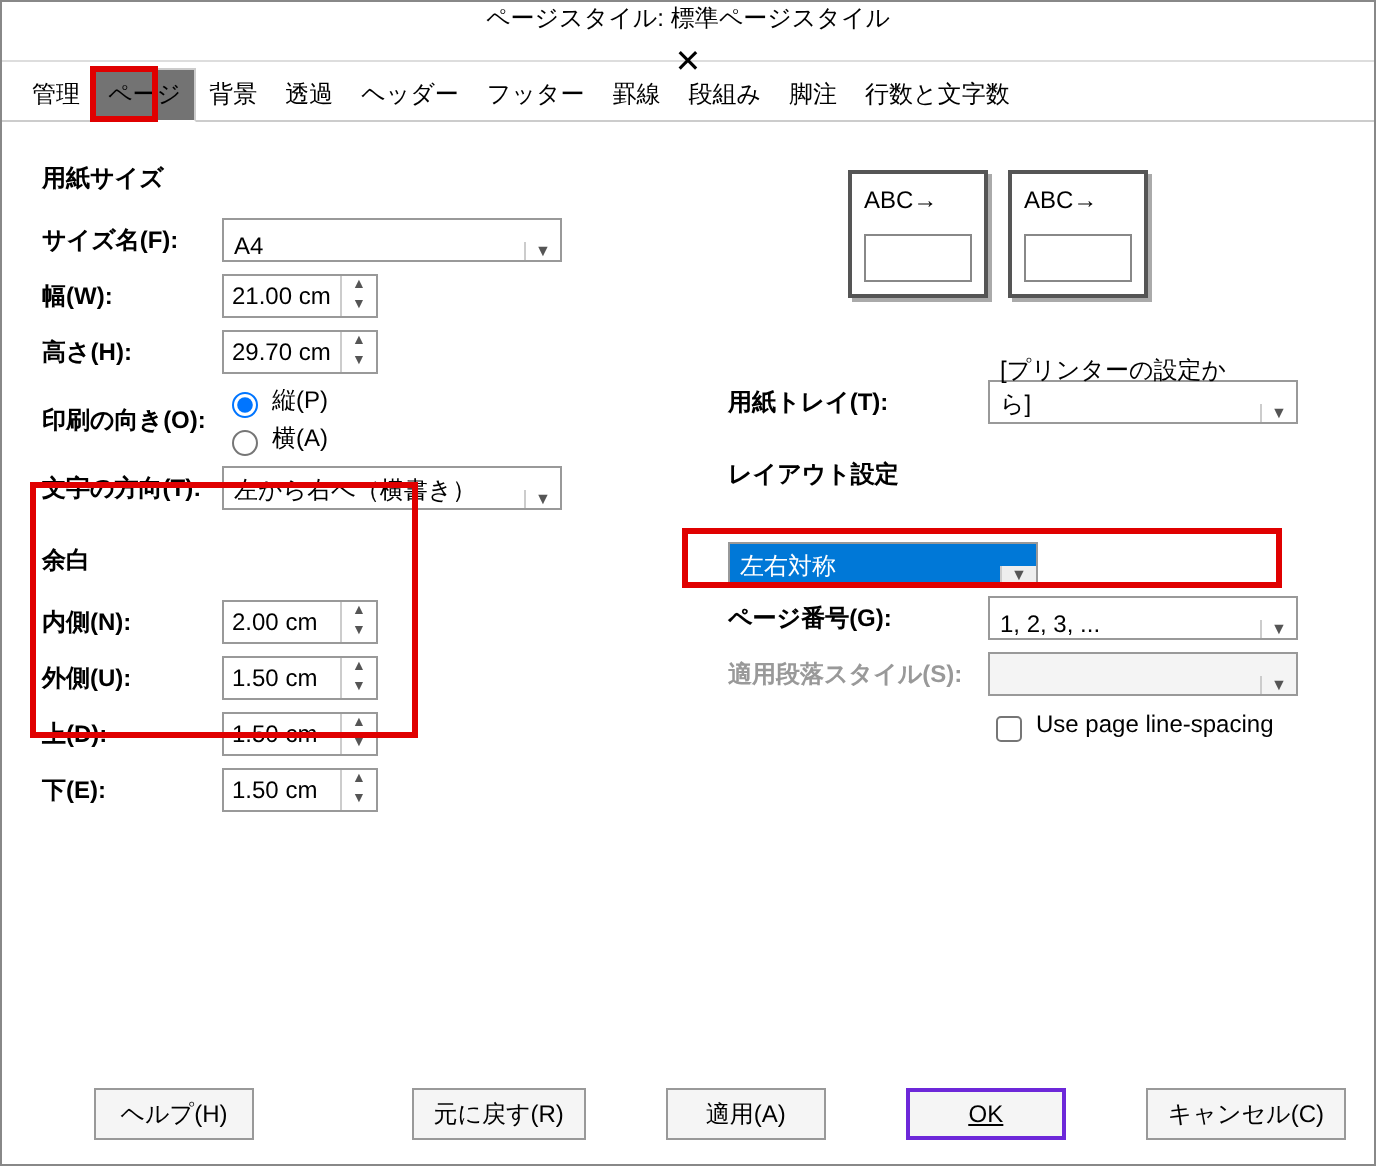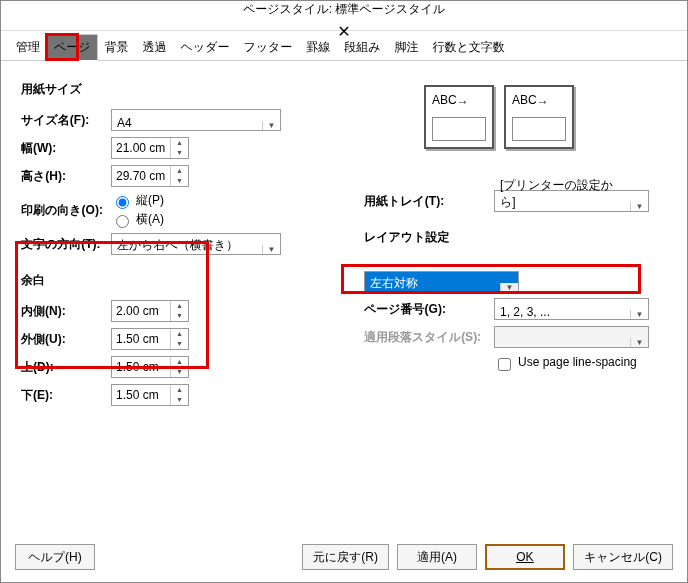--- a/index.html
+++ b/index.html
@@ -26,22 +26,22 @@
 .combo.wide { width: 170px; }
 .combo.med { width: 155px; }
 .combo.sel { background: #0078d7; color: #fff; margin-top: 15px; }
 .preview { display: flex; gap: 10px; margin: 10px 0 20px 60px; }
 .page-prev { width: 70px; height: 64px; border: 2px solid #555; box-shadow: 2px 2px 0 #aaa; padding: 6px; font-size: 10px; position: relative; }
 .page-prev::after { content: ""; position: absolute; top: 30px; left: 6px; right: 6px; bottom: 6px; border: 1px solid #888; }
 .checkbox-row { display: flex; gap: 4px; margin: 6px 0 0 130px; }
 .disabled { color: #999; }
 .footer { position: absolute; bottom: 12px; left: 14px; right: 14px; display: flex; gap: 8px; }
 .footer .spacer { flex: 1; }
-.btn { min-width: 80px; height: 26px; border: 1px solid #999; background: #f5f5f5; text-align: center; line-height: 24px; cursor: pointer; padding: 0 10px; }
-.btn.default { border: 2px solid #a16207; line-height: 22px; text-decoration: underline; }
+.btn { min-width: 80px; height: 26px; border: 1px solid #999; background: #f5f5f5; text-align: center; line-height: 24px; cursor: pointer; padding: 0 10px; margin-left: 32px; }
+.btn.default { border: 2px solid #6d28d9; line-height: 22px; text-decoration: underline; }
 .hl-red { border: 3px solid #e00000; }
 .hl-tab { position: absolute; top: 32px; left: 44px; width: 34px; height: 28px; pointer-events: none; }
 .hl-margin { position: absolute; top: 240px; left: 14px; width: 194px; height: 128px; pointer-events: none; }
 .hl-layout { position: absolute; top: 263px; left: 340px; width: 300px; height: 30px; pointer-events: none; }
 .u { text-decoration: underline; }
 </style>
 </head>
 <body>
 
 <div class="titlebar">

